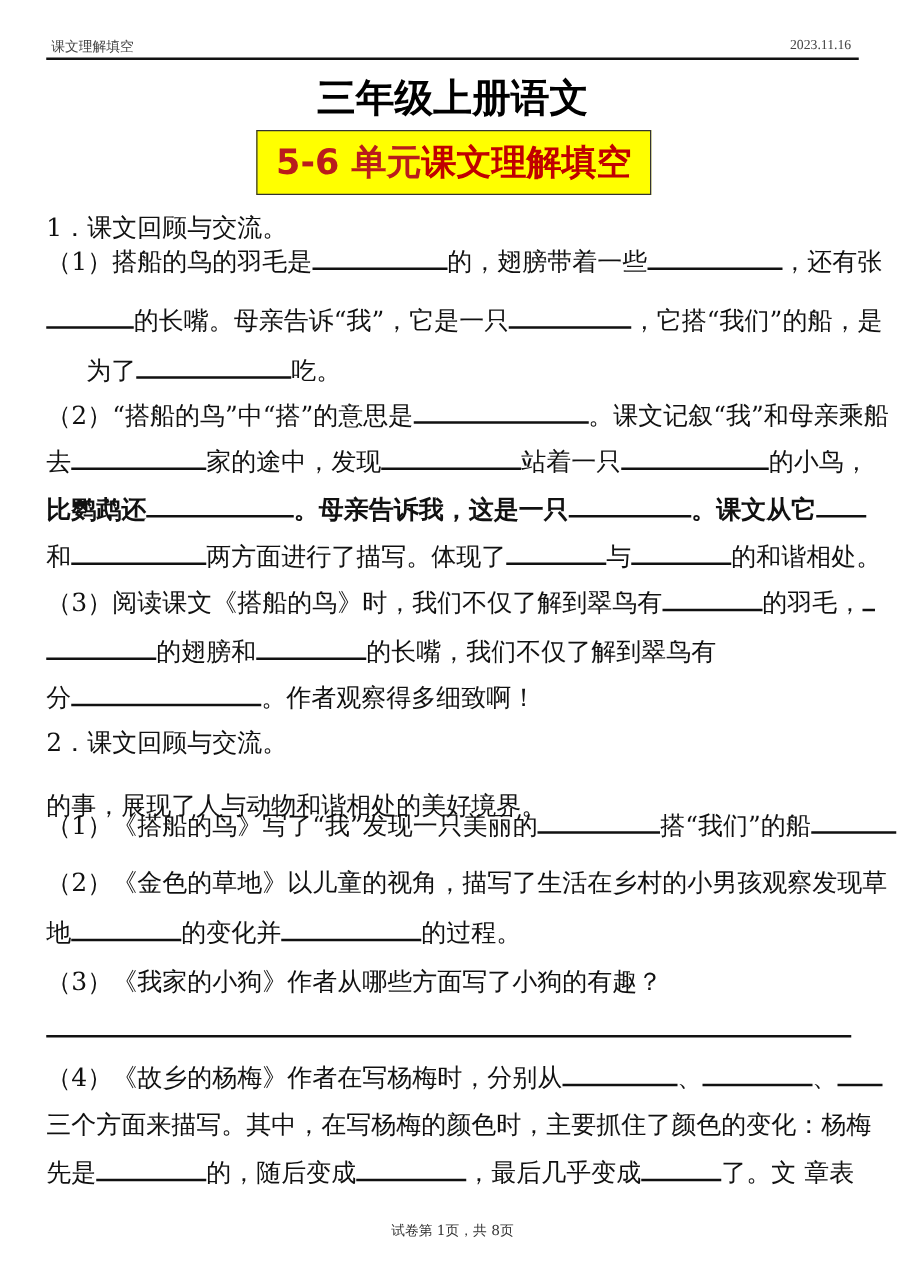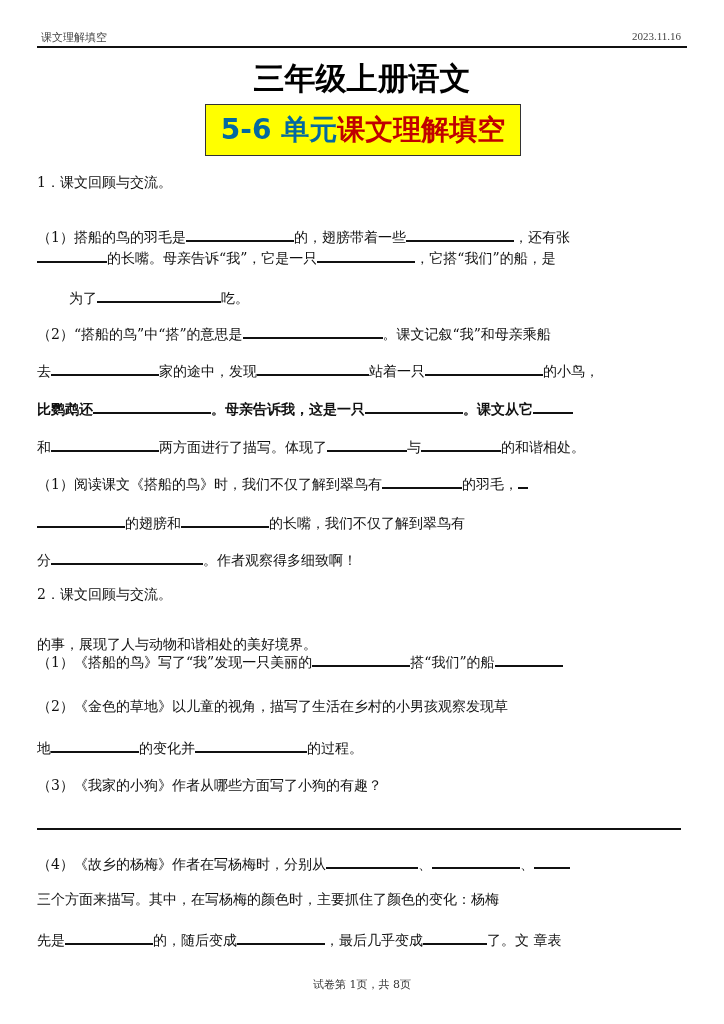--- a/index.html
+++ b/index.html
@@ -8,51 +8,51 @@
   .header { position: absolute; left: 37px; right: 37px; top: 28px; height: 18px;
             border-bottom: 2px solid #111; font-size: 11px; color: #444; }
   .header .left { position: absolute; left: 4px; top: 2px; }
   .header .right { position: absolute; right: 6px; top: 2px; font-family: "Liberation Serif", serif; }
   .title { position: absolute; top: 58px; left: 0; right: 0; text-align: center;
            font-family: "DejaVu Sans", sans-serif; font-weight: bold; font-size: 31px; color: #000; letter-spacing: 0px; }
   .subtitle-box { position: absolute; top: 104px; left: 205px; width: 316px; height: 52px;
                   background: #ffff00; border: 1px solid #333; box-sizing: border-box;
                   text-align: center; line-height: 50px; font-family: "DejaVu Sans", sans-serif;
                   font-weight: bold; font-size: 28px; white-space: nowrap; }
-  .subtitle-box .black { color: #0369a1; }
+  .subtitle-box .black { color: #b91c1c; }
   .subtitle-box .red { color: #c00000; }
-  .line { position: absolute; left: 37px; font-size: 14px; white-space: nowrap; height: 24px; line-height: 24px; }
+  .line { position: absolute; left: 37px; font-size: 20px; white-space: nowrap; height: 24px; line-height: 24px; }
   .blank { display: inline-block; border-bottom: 2px solid #111; height: 18px; vertical-align: baseline; }
   .full-answer-line { position: absolute; left: 37px; width: 644px; top: 828px; border-bottom: 2px solid #111; height: 0; }
   .footer { position: absolute; top: 977px; left: 0; right: 0; text-align: center; font-size: 11px; color: #333; }
 </style>
 </head>
 <body>
 
 <div class="header">
   <span class="left">课文理解填空</span>
   <span class="right">2023.11.16</span>
 </div>
 
 <div class="title">三年级上册语文</div>
 
 <div class="subtitle-box">
   <span class="black">5-6 单元</span><span class="red">课文理解填空</span>
 </div>
 
 <div id="content">
     <div class="line" style="top: 170px; left: 37px;"><span>1．课文回顾与交流。</span></div>
-    <div class="line" style="top: 222px; left: 37px;"><span>（1）搭船的鸟的羽毛是</span><span class="blank" style="width: 108px;"></span><span>的，翅膀带着一些</span><span class="blank" style="width: 108px;"></span><span>，还有张</span></div>
+    <div class="line" style="top: 196px; left: 37px;"><span>（1）搭船的鸟的羽毛是</span><span class="blank" style="width: 108px;"></span><span>的，翅膀带着一些</span><span class="blank" style="width: 108px;"></span><span>，还有张</span></div>
     <div class="line" style="top: 243px; left: 37px;"><span class="blank" style="width: 70px;"></span><span>的长嘴。母亲告诉“我”，它是一只</span><span class="blank" style="width: 98px;"></span><span>，它搭“我们”的船，是</span></div>
     <div class="line" style="top: 283px; left: 57px; margin-left: 12px;"><span>为了</span><span class="blank" style="width: 124px;"></span><span>吃。</span></div>
     <div class="line" style="top: 319px; left: 37px;"><span>（2）“搭船的鸟”中“搭”的意思是</span><span class="blank" style="width: 140px;"></span><span>。课文记叙“我”和母亲乘船</span></div>
     <div class="line" style="top: 356px; left: 37px;"><span>去</span><span class="blank" style="width: 108px;"></span><span>家的途中，发现</span><span class="blank" style="width: 112px;"></span><span>站着一只</span><span class="blank" style="width: 118px;"></span><span>的小鸟，</span></div>
     <div class="line" style="top: 394px; left: 37px; font-weight: bold;"><span>比鹦鹉还</span><span class="blank" style="width: 118px;"></span><span>。母亲告诉我，这是一只</span><span class="blank" style="width: 98px;"></span><span>。课文从它</span><span class="blank" style="width: 40px;"></span></div>
     <div class="line" style="top: 432px; left: 37px;"><span>和</span><span class="blank" style="width: 108px;"></span><span>两方面进行了描写。体现了</span><span class="blank" style="width: 80px;"></span><span>与</span><span class="blank" style="width: 80px;"></span><span>的和谐相处。</span></div>
-    <div class="line" style="top: 469px; left: 37px;"><span>（1）阅读课文《搭船的鸟》时，我们不仅了解到翠鸟有</span><span class="blank" style="width: 80px;"></span><span>的羽毛，</span><span class="blank" style="width: 10px;"></span></div>
+    <div class="line" style="top: 469px; left: 37px;"><span>（3）阅读课文《搭船的鸟》时，我们不仅了解到翠鸟有</span><span class="blank" style="width: 80px;"></span><span>的羽毛，</span><span class="blank" style="width: 10px;"></span></div>
     <div class="line" style="top: 508px; left: 37px;"><span class="blank" style="width: 88px;"></span><span>的翅膀和</span><span class="blank" style="width: 88px;"></span><span>的长嘴，我们不仅了解到翠鸟有</span></div>
     <div class="line" style="top: 545px; left: 37px;"><span>分</span><span class="blank" style="width: 152px;"></span><span>。作者观察得多细致啊！</span></div>
     <div class="line" style="top: 582px; left: 37px;"><span>2．课文回顾与交流。</span></div>
     <div class="line" style="top: 647px; left: 37px;"><span>（1）《搭船的鸟》写了“我”发现一只美丽的</span><span class="blank" style="width: 98px;"></span><span>搭“我们”的船</span><span class="blank" style="width: 68px;"></span></div>
     <div class="line" style="top: 632px; left: 37px;"><span>的事，展现了人与动物和谐相处的美好境界。</span></div>
     <div class="line" style="top: 694px; left: 37px;"><span>（2）《金色的草地》以儿童的视角，描写了生活在乡村的小男孩观察发现草</span></div>
     <div class="line" style="top: 733px; left: 37px;"><span>地</span><span class="blank" style="width: 88px;"></span><span>的变化并</span><span class="blank" style="width: 112px;"></span><span>的过程。</span></div>
     <div class="line" style="top: 773px; left: 37px;"><span>（3）《我家的小狗》作者从哪些方面写了小狗的有趣？</span></div>
     <div class="line" style="top: 849px; left: 37px;"><span>（4）《故乡的杨梅》作者在写杨梅时，分别从</span><span class="blank" style="width: 92px;"></span><span>、</span><span class="blank" style="width: 88px;"></span><span>、</span><span class="blank" style="width: 36px;"></span></div>
     <div class="line" style="top: 887px; left: 37px;"><span>三个方面来描写。其中，在写杨梅的颜色时，主要抓住了颜色的变化：杨梅</span></div>

